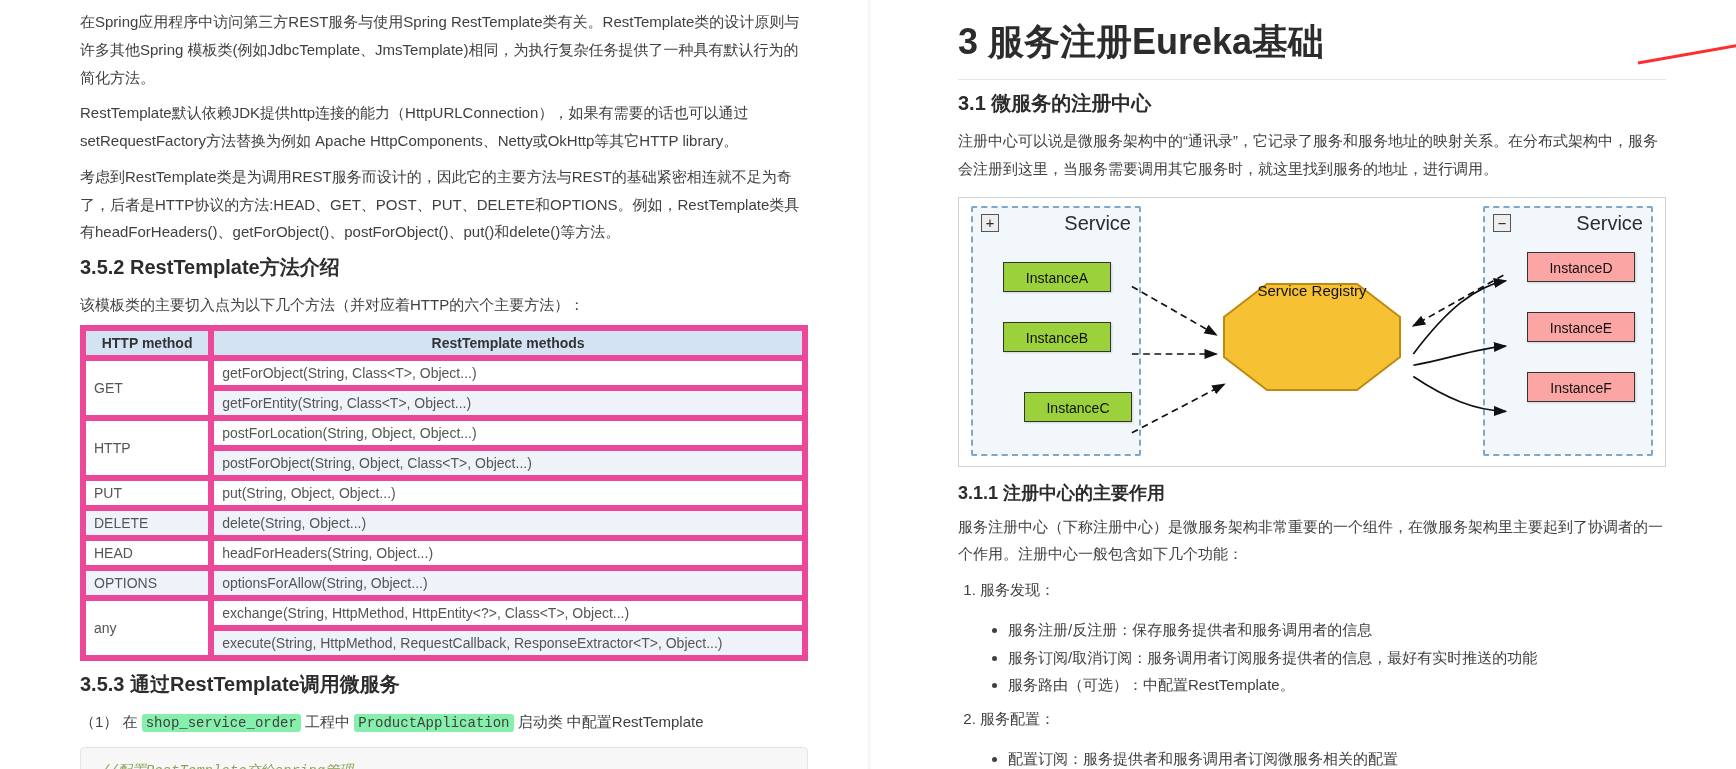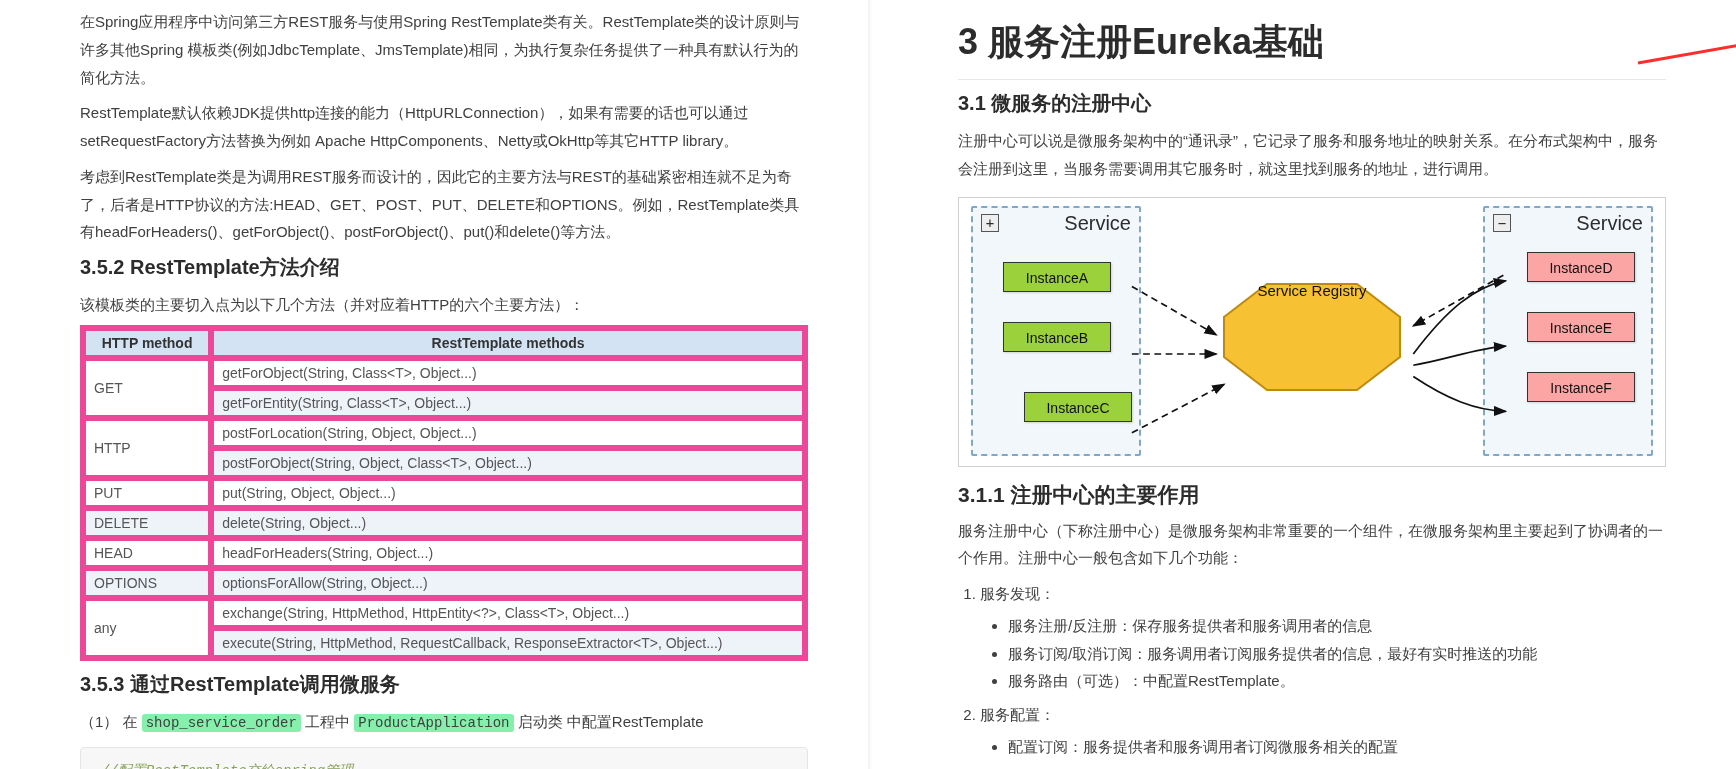--- a/index.html
+++ b/index.html
@@ -23,21 +23,21 @@
   .pane.right { padding: 0 70px 0 90px; }
   .divider {
     position: absolute;
     left: 0; top: 0; bottom: 0;
     width: 4px;
     background: linear-gradient(to right, rgba(0,0,0,0.06), rgba(0,0,0,0));
   }
   p { line-height: 1.85; margin: 8px 0; color: #404040; }
   h2 { font-size: 36px; font-weight: 700; margin: 18px 0 10px; color: #2c2c2c; border-bottom: 1px solid #e6e6e6; padding-bottom: 12px; }
   h3 { font-size: 20px; font-weight: 700; margin: 4px 0 10px; color: #2c2c2c; }
-  h4 { font-size: 21px; font-weight: 700; margin: 14px 0 8px; color: #2c2c2c; }
+  h4 { font-size: 18px; font-weight: 700; margin: 14px 0 8px; color: #2c2c2c; }
   .table-intro { margin: 10px 0 6px; }
   table.http {
     border-collapse: collapse;
     width: 100%;
     font-size: 14px;
     margin: 4px 0 10px;
   }
   table.http th, table.http td {
     border: 6px solid #ec4899;
     padding: 4px 8px;
@@ -65,21 +65,21 @@
     white-space: pre;
     overflow: hidden;
   }
   .c-comment { color: #8aa35a; font-style: italic; }
   .c-anno { color: #666; }
   .c-kw { color: #1a6fb7; }
   .c-fn { color: #b07d1f; }
   .c-plain { color: #333; }
   ol.numlist { margin: 6px 0 6px 22px; }
   ol.numlist > li { line-height: 1.85; margin: 2px 0; }
-  ul.sublist { list-style: disc; margin: 4px 0 6px 28px; }
+  ul.sublist { list-style: disc; margin: 12px 0 6px 28px; }
   ul.sublist li { line-height: 1.85; }
   
   .diagram {
     margin: 14px 0 8px;
     border: 1px solid #d0d0d0;
     padding: 4px;
     background: #fff;
   }
   .diagram .wrap {
     position: relative;

